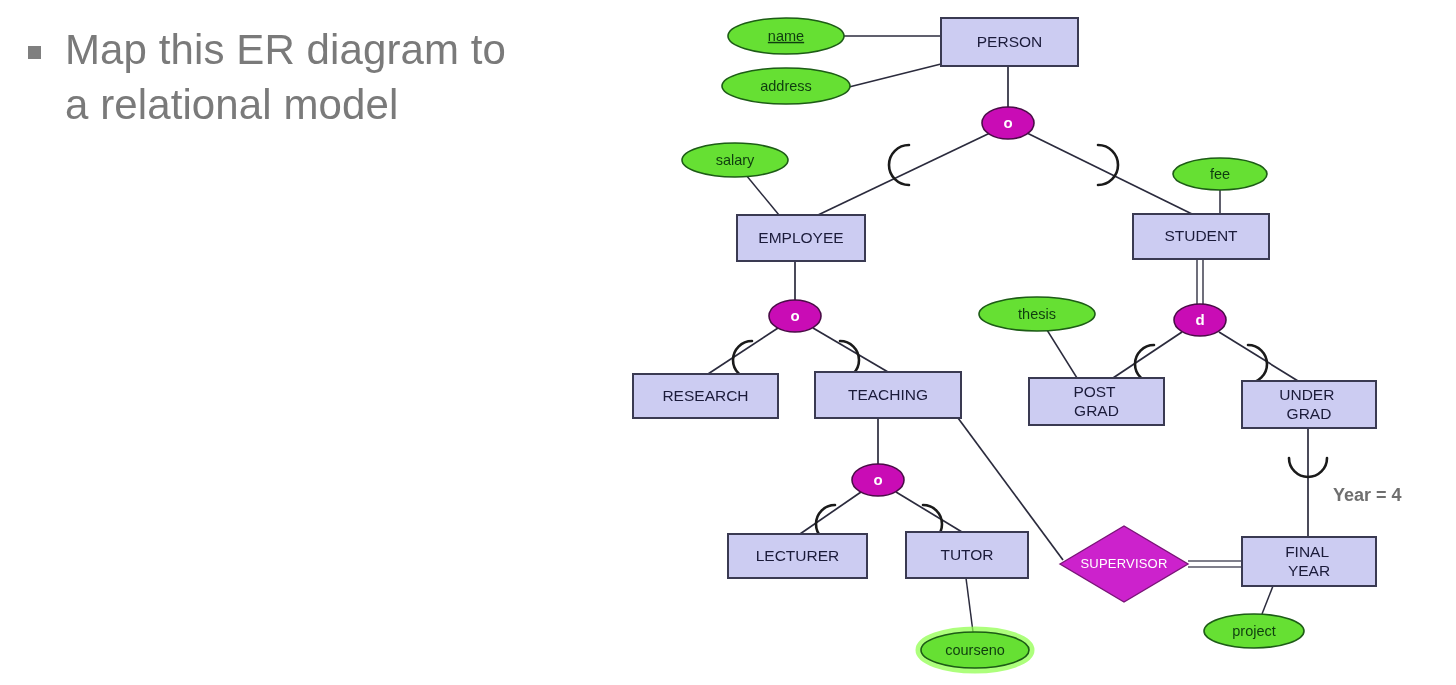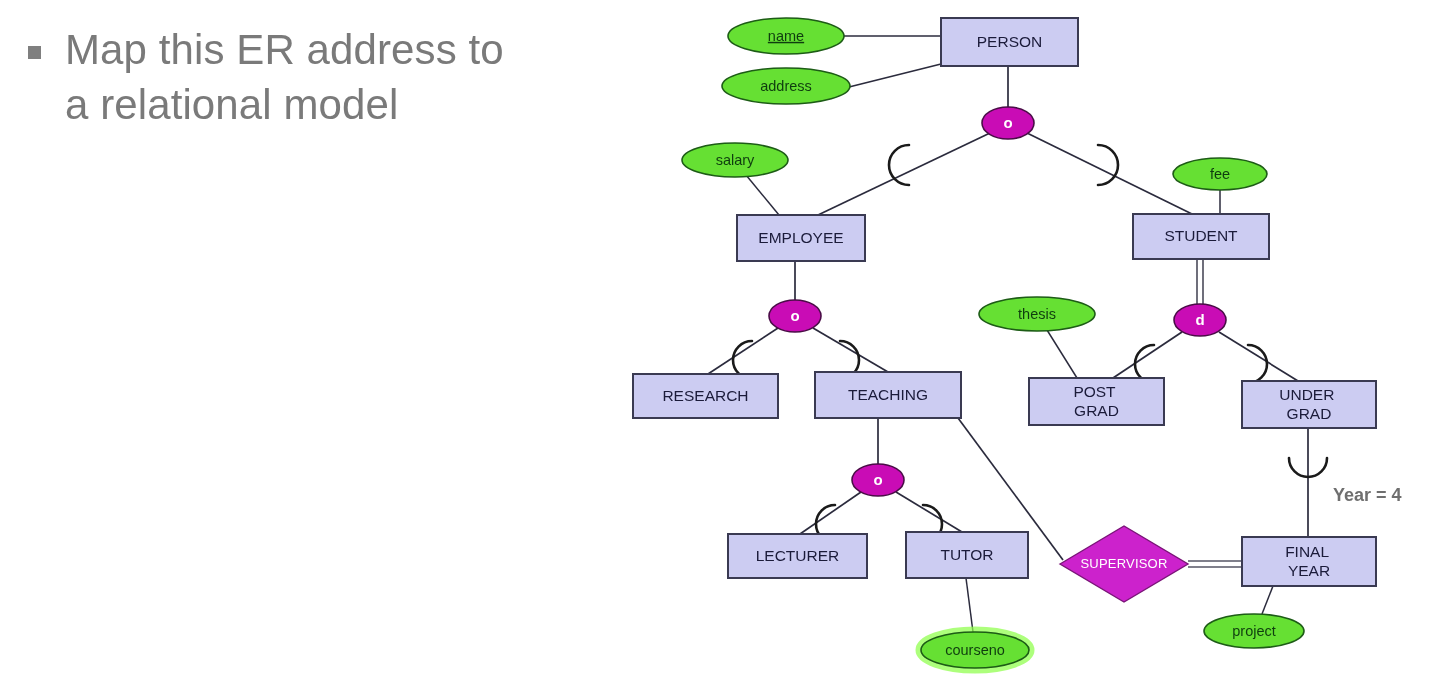--- a/index.html
+++ b/index.html
@@ -140,21 +140,21 @@
   }
 </style>
 </head>
 <body>
 
 <div id="slide">
 
   <div id="bullet-block">
     <div id="bullet-row">
       <div id="bullet-marker"></div>
-      <div id="bullet-text">Map this ER address to
+      <div id="bullet-text">Map this ER diagram to
 a relational model</div>
     </div>
   </div>
 
   <svg id="er-canvas" viewBox="0 0 1456 685">
 
     <g>
 
       <line class="link-thin" x1="844" y1="36" x2="941" y2="36"></line>
 

